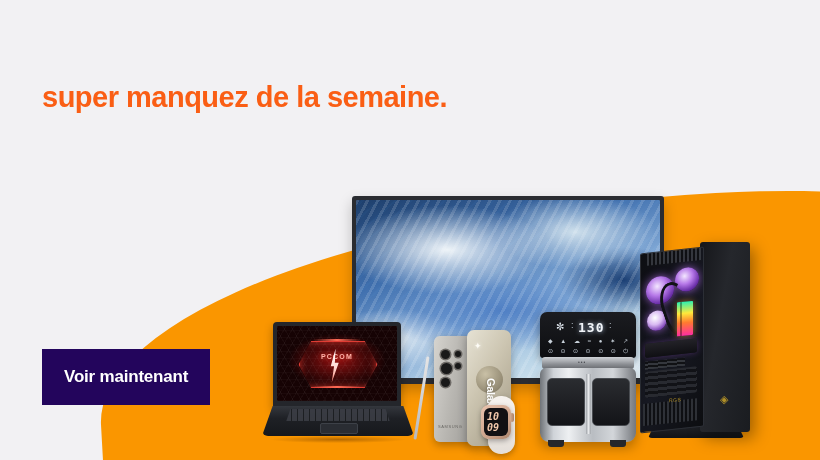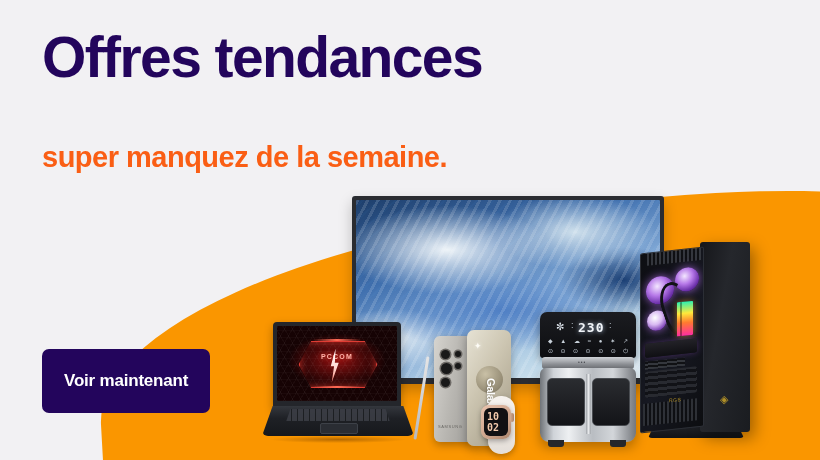--- a/index.html
+++ b/index.html
@@ -37,22 +37,22 @@
     color:#fa5e14;
     font-size:29px;
     font-weight:bold;
     letter-spacing:-0.5px;
     line-height:1.32;
     margin:12px 0 0 0;
   }
   .cta{
     position:absolute;left:42px;top:349px;z-index:45;
     background:#23055c;color:#ffffff;
-    border:none;border-radius:7px;
-    padding:0 22px;height:64px;
+    border:none;border-radius:0;
+    padding:0 22px;height:56px;
     font-family:"Liberation Sans", sans-serif;
     font-size:17px;font-weight:bold;letter-spacing:-0.2px;
     cursor:pointer;
   }
 
   
   .prod{position:absolute;}
 
   
   #tv{left:352px;top:196px;width:312px;height:188px;z-index:10;}
@@ -212,21 +212,21 @@
     position:absolute;left:7px;top:9px;width:30px;height:34px;
     background:linear-gradient(140deg,#e8c2ad,#caa189 65%,#a9846c);
     border-radius:8px;box-shadow:0 2px 5px rgba(0,0,0,.3);
   }
   #watch .face{
     position:absolute;left:3px;top:3px;right:3px;bottom:3px;
     background:#111013;border-radius:6px;overflow:hidden;
   }
   #watch .t1,#watch .t2{
     position:absolute;left:3px;color:#f3c9ac;font-weight:bold;
-    font-family:"DejaVu Sans Mono", monospace;font-size:10px;line-height:10px;
+    font-family:"DejaVu Sans Mono", monospace;font-size:10px;line-height:10px;font-style:italic;
   }
   #watch .t1{top:4px}
   #watch .t2{top:15px}
   #watch .crown{
     position:absolute;left:36px;top:17px;width:4px;height:9px;
     background:linear-gradient(90deg,#d6ae95,#a98268);border-radius:2px;
   }
 
   
   #fryer{left:538px;top:312px;width:100px;height:140px;z-index:26;}
@@ -394,21 +394,21 @@
       <div class="psu"></div>
       <div class="grill"></div>
       <span class="mark">RGB</span>
     </div>
   </div>
 
   <div class="prod" id="fryer">
     <div class="panel">
       <span class="fan">✼</span>
       <span class="colon l">:</span>
-      <span class="temp">230</span>
+      <span class="temp">130</span>
       <span class="colon r">:</span>
       <div class="icons r1">
         <span>◆</span>
         <span>▲</span>
         <span>☁</span>
         <span>≈</span>
         <span>●</span>
         <span>✶</span>
         <span>↗</span>
       </div>
@@ -448,21 +448,21 @@
       <div class="circle"></div>
       <span class="wordmark">Galaxy Ultra</span>
     </div>
   </div>
 
   <div class="prod" id="watch">
     <div class="band"></div>
     <div class="case">
       <div class="face">
         <span class="t1">10</span>
-        <span class="t2">02</span>
+        <span class="t2">09</span>
       </div>
     </div>
     <div class="crown"></div>
   </div>
 
   <div class="prod" id="laptop">
     <div class="lid">
       <div class="lscreen">
         <div class="hex"></div>
         <div class="glow"></div>
@@ -472,21 +472,20 @@
         <div class="bar b"></div>
       </div>
     </div>
     <div class="base"></div>
     <div class="keys"></div>
     <div class="pad"></div>
     <div class="shadow"></div>
   </div>
 
   <div class="copy">
-    <h1 class="headline">Offres tendances</h1>
     <p class="subline">
       <br>
       <span>super manquez de la semaine.</span>
     </p>
   </div>
 
   <button class="cta">Voir maintenant</button>
 
 </div>
 

